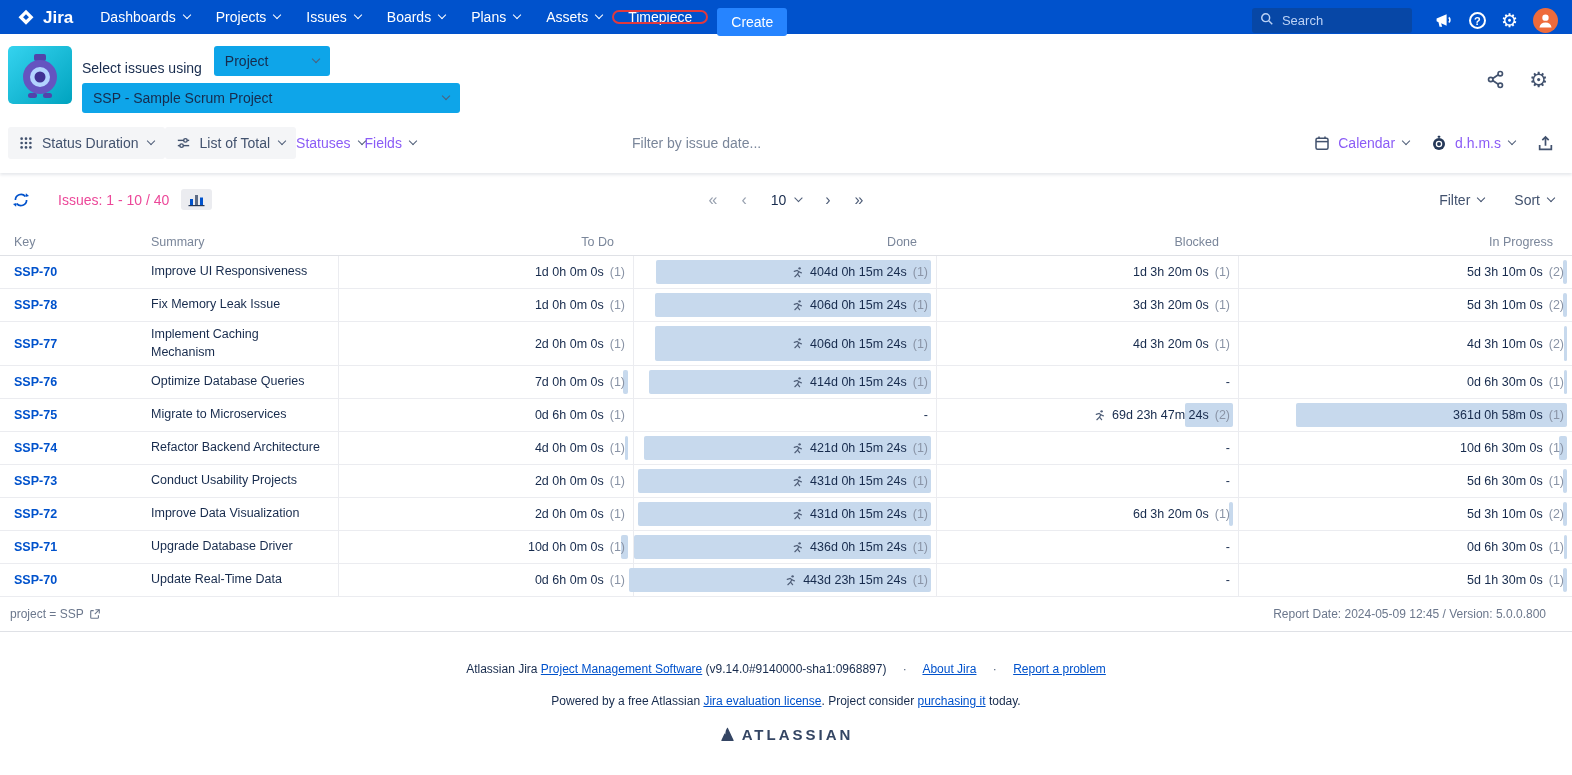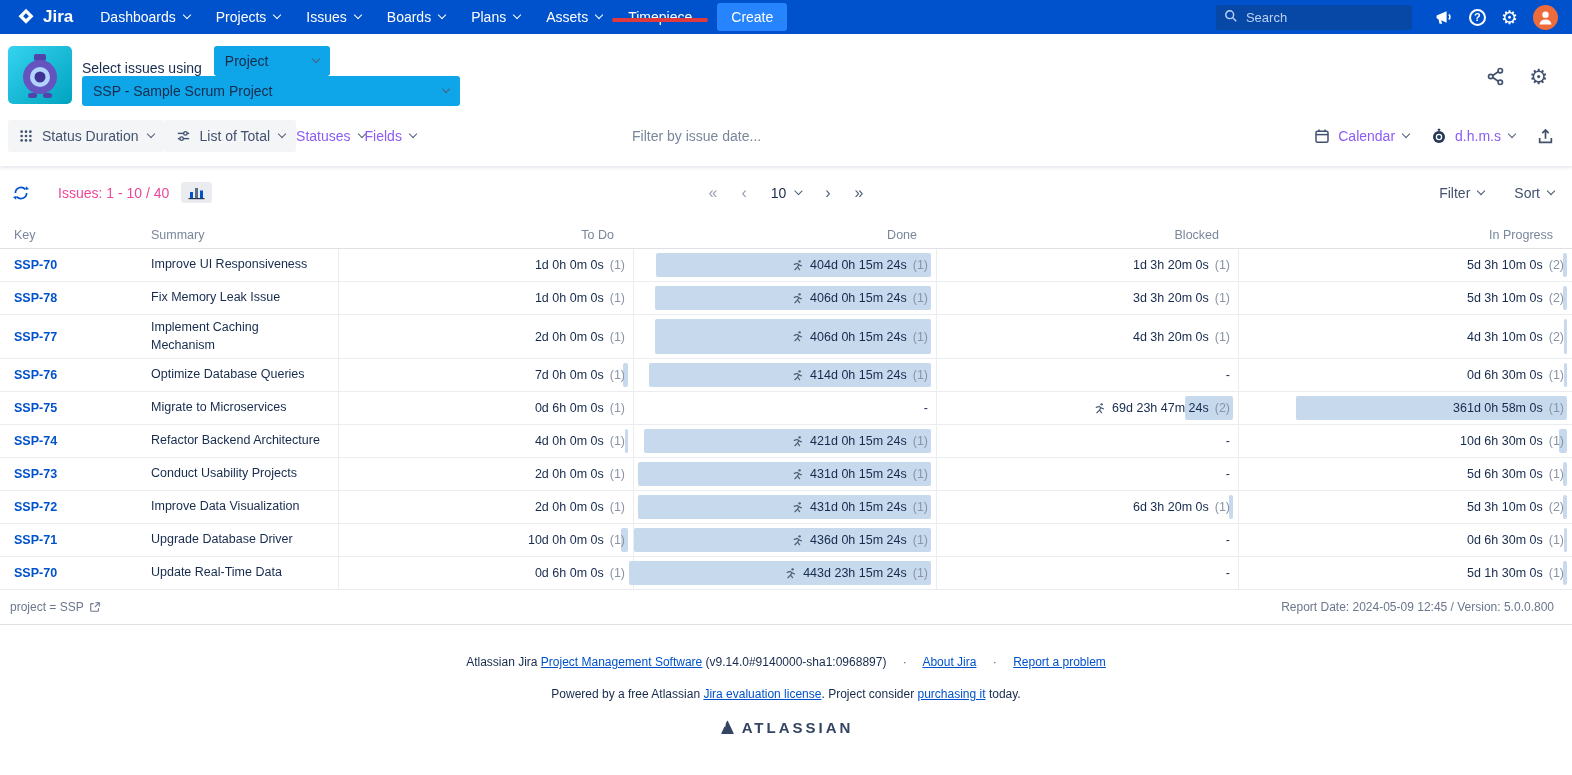--- a/index.html
+++ b/index.html
@@ -2,46 +2,46 @@
 <html><head>
 <meta charset="utf-8">
 <style>
   *{box-sizing:border-box;margin:0;padding:0}
   html,body{width:1572px;height:775px}
   body{font-family:"Liberation Sans",sans-serif;background:#fff;color:#172B4D;overflow:hidden}
   a{cursor:pointer}
   .chev{width:6px;height:6px;border-right:1.8px solid currentColor;border-bottom:1.8px solid currentColor;transform:rotate(45deg);display:inline-block;margin-top:-4px;flex:none}
 
   
-  .navbar{height:34px;background:#0052CC;display:flex;align-items:center;padding:16px 14px;color:#fff}
+  .navbar{height:34px;background:#0052CC;display:flex;align-items:flex-start;padding:8px 14px;color:#fff}
   .logo{display:flex;align-items:center;gap:7px;font-size:17px;font-weight:600;padding:0 14px 0 2px;cursor:pointer}
   .nav-items{display:flex;align-items:center;height:100%}
   .nav-item{display:flex;align-items:center;gap:8px;padding:0 13px;font-size:14px;height:100%;position:relative;cursor:pointer;white-space:nowrap}
   .ring{position:absolute;left:-3px;right:-3px;top:2px;bottom:2px;border:2.5px solid #E0393E;border-radius:16px;pointer-events:none}
   .create-btn{background:#2684FF;color:#fff;border:none;border-radius:3px;font-size:14px;font-weight:500;padding:6px 14px;margin-left:12px;cursor:pointer;font-family:inherit}
   .nav-right{margin-left:auto;display:flex;align-items:center;gap:15px}
   .search-wrap{position:relative;margin-right:8px}
-  .search-input{background:#0747A6;border:none;border-radius:3px;height:25px;width:196px;color:#fff;font-size:13px;padding:0 8px 0 30px;font-family:inherit;outline:none}
+  .search-input{background:#0747A6;border:none;border-radius:3px;height:25px;width:160px;color:#fff;font-size:13px;padding:0 8px 0 30px;font-family:inherit;outline:none}
   .search-input::placeholder{color:#BCD2F5}
   .search-icon{position:absolute;left:8px;top:4px}
   .help-circle{width:17px;height:17px;border:2px solid #fff;border-radius:50%;display:flex;align-items:center;justify-content:center;font-size:11px;font-weight:700;cursor:pointer}
   .nav-gear{font-size:19px;line-height:1;cursor:pointer}
   .avatar{width:25px;height:25px;border-radius:50%;background:#EE6B3B;display:flex;align-items:center;justify-content:center;cursor:pointer;overflow:hidden}
 
   
   .header-card{background:#fff;box-shadow:0 2px 3px rgba(9,30,66,0.10)}
   .app-header{display:flex;padding:12px 18px 8px 8px}
   .app-icon{width:64px;height:58px;border-radius:4px;flex:none;cursor:default}
   .sel-block{margin-left:10px}
   .sel-row1{display:flex;align-items:flex-end;gap:12px}
   .sel-label{font-size:14px;color:#172B4D}
   .dd{background:#0ea5e9;border:none;border-radius:3px;display:flex;align-items:center;justify-content:space-between;padding:7px 11px;font-size:14px;color:#172B4D;cursor:pointer;font-family:inherit;gap:10px}
   .dd .chev{color:#505F79}
   .dd-project{width:116px}
-  .dd-board{width:378px;}
+  .dd-board{width:378px;margin-top:7px}
   .header-actions{margin-left:auto;display:flex;align-items:center;gap:24px;color:#42526E;padding-right:6px}
   .header-actions .icon-btn{cursor:pointer;display:flex;align-items:center}
   .hdr-gear{font-size:21px;line-height:1;color:#42526E}
 
   
   .toolbar{display:flex;align-items:center;padding:6px 18px 14px 8px;gap:0}
   .tbtn{background:#F4F5F7;border-radius:3px;padding:8px 11px;display:flex;align-items:center;gap:9px;font-size:14px;color:#42526E;font-weight:500;cursor:pointer;white-space:nowrap}
   .tplain{display:flex;align-items:center;gap:8px;font-size:14px;color:#8b5cf6;font-weight:500;cursor:pointer;white-space:nowrap}
   .tbtn .chev,.tplain .chev{color:#505F79}
   .filter-input{border:none;outline:none;font-size:14px;width:250px;margin:0 auto;font-family:inherit;color:#172B4D}
@@ -75,21 +75,21 @@
   .trow{display:flex;border-bottom:1px solid #EBECF0;min-height:33px;font-size:12.5px;align-items:stretch}
   .cell{display:flex;align-items:center}
   .key-link{color:#0052CC;font-weight:700;text-decoration:none;font-size:12.5px}
   .sum-text{line-height:1.4;padding:4px 0}
   .dcell{position:relative;display:flex;align-items:center;justify-content:flex-end;padding-right:8px;border-left:1px solid #EBECF0}
   .bar{position:absolute;right:5px;top:4px;bottom:4px;background:#C7D9ED;border-radius:2px}
   .dur-text{position:relative;display:flex;align-items:center;gap:6px;z-index:1;white-space:nowrap}
   .count{color:#8A94A6}
 
   
-  .tfoot{display:flex;justify-content:space-between;align-items:center;padding:10px 18px 10px 10px;font-size:12px;color:#6B778C;border-bottom:1px solid #DFE1E6}
+  .tfoot{display:flex;justify-content:space-between;align-items:center;padding:10px 26px 10px 10px;font-size:12px;color:#6B778C;border-bottom:1px solid #DFE1E6}
   .tfoot-left{display:flex;align-items:center;gap:5px}
 
   
   .site-footer{margin-top:30px;text-align:center;font-size:12px;color:#172B4D}
   .site-footer a{color:#0052CC;text-decoration:underline}
   .sep-dot{margin:0 13px;color:#505F79}
   .f-line{margin-bottom:18px}
   .atl-logo{margin-top:12px;display:flex;align-items:center;justify-content:center;gap:6px;color:#344563;font-weight:700;letter-spacing:3px;font-size:15px}
 </style>
 </head>

